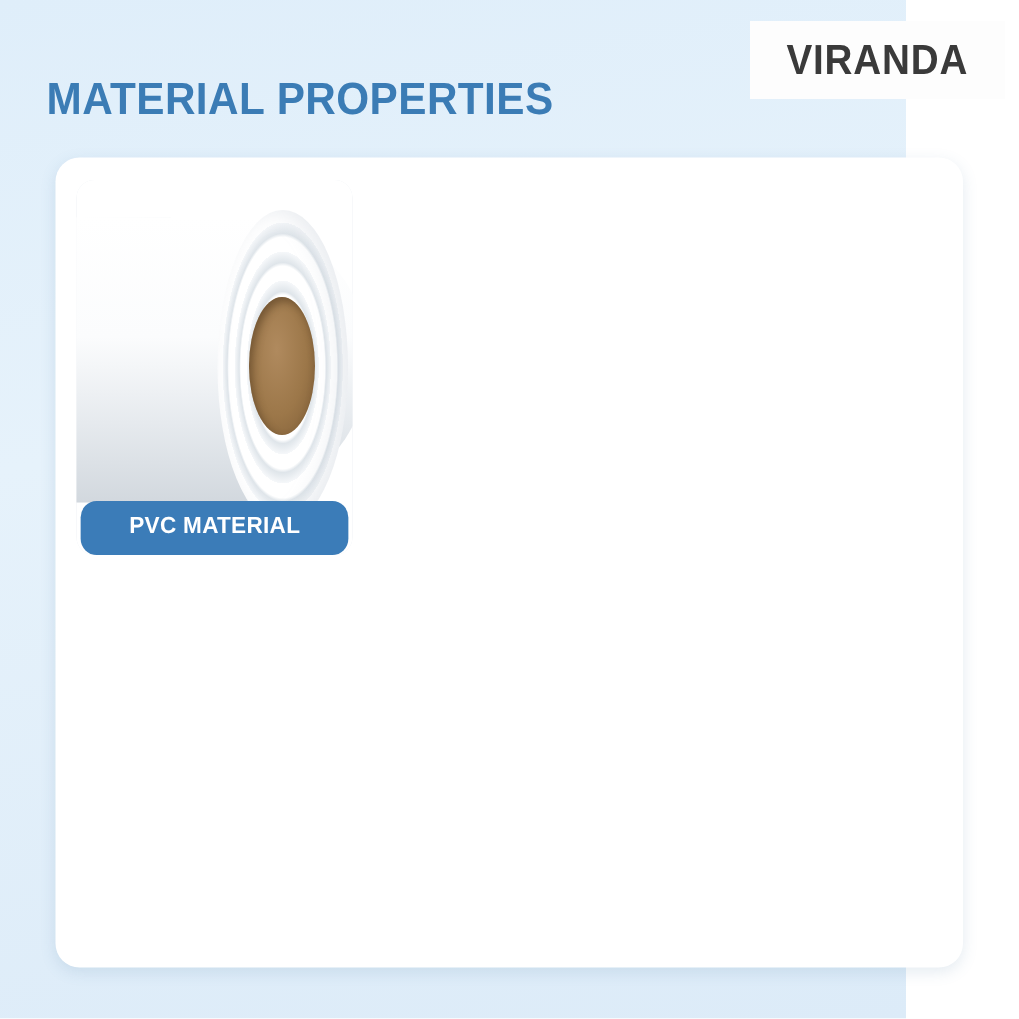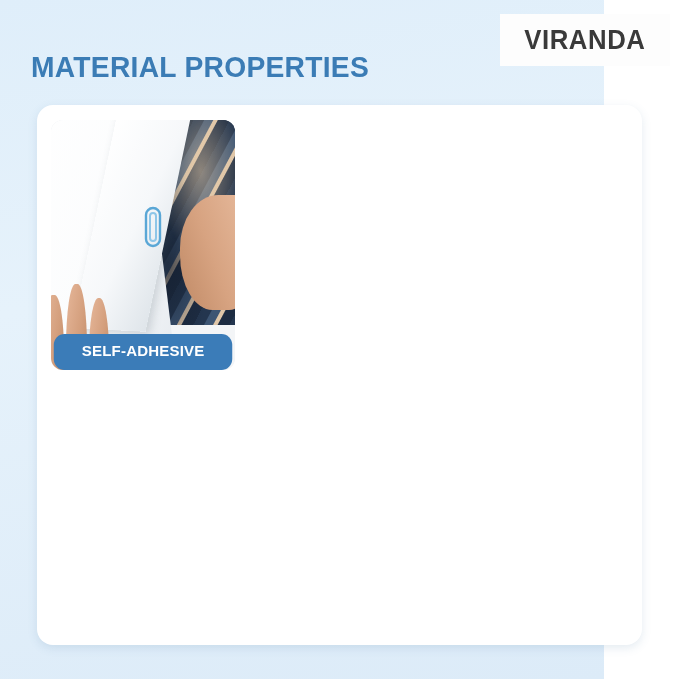--- a/index.html
+++ b/index.html
@@ -417,41 +417,30 @@
 <div id="page">
 
   <div id="brand-logo">
     <span class="brand-text">VIRANDA</span>
   </div>
 
   <div id="page-title">MATERIAL PROPERTIES</div>
 
   <div id="card-panel">
 
-
-
     <div class="feature-card">
       <div class="card-photo">
-        <div class="sa-bg"></div>
-        <div class="sa-marble"></div>
-        <div class="sa-hand-right"></div>
-        <div class="sa-peel-back"></div>
-        <div class="sa-peel-flap"></div>
-        <div class="clip-icon">
-          <svg width="20" height="44" viewBox="0 0 20 44" aria-hidden="true">
-            <rect x="3" y="3" width="14" height="38" rx="7" fill="none" stroke="#5aa7d6" stroke-width="2.4"></rect>
-            <rect x="7" y="8" width="6" height="28" rx="3" fill="none" stroke="#8ec6e8" stroke-width="2"></rect>
-          </svg>
-        </div>
-        <div class="sa-hand-left">
-          <div class="finger" style="left:4%;  top:14%; width:24%; height:86%;"></div>
-          <div class="finger" style="left:31%; top:4%;  width:24%; height:96%;"></div>
-          <div class="finger" style="left:58%; top:16%; width:24%; height:84%;"></div>
-        </div>
+        <div class="pvc-bg"></div>
+        <div class="pvc-sheet-edge"></div>
+        <div class="pvc-roll"></div>
+        <div class="pvc-rings"></div>
+        <div class="pvc-core"></div>
       </div>
-      <div class="card-label">SELF-ADHESIVE</div>
+      <div class="card-label">PVC MATERIAL</div>
     </div>
+
+
 
 
 
 
   </div>
 </div>
 
 </body></html>

